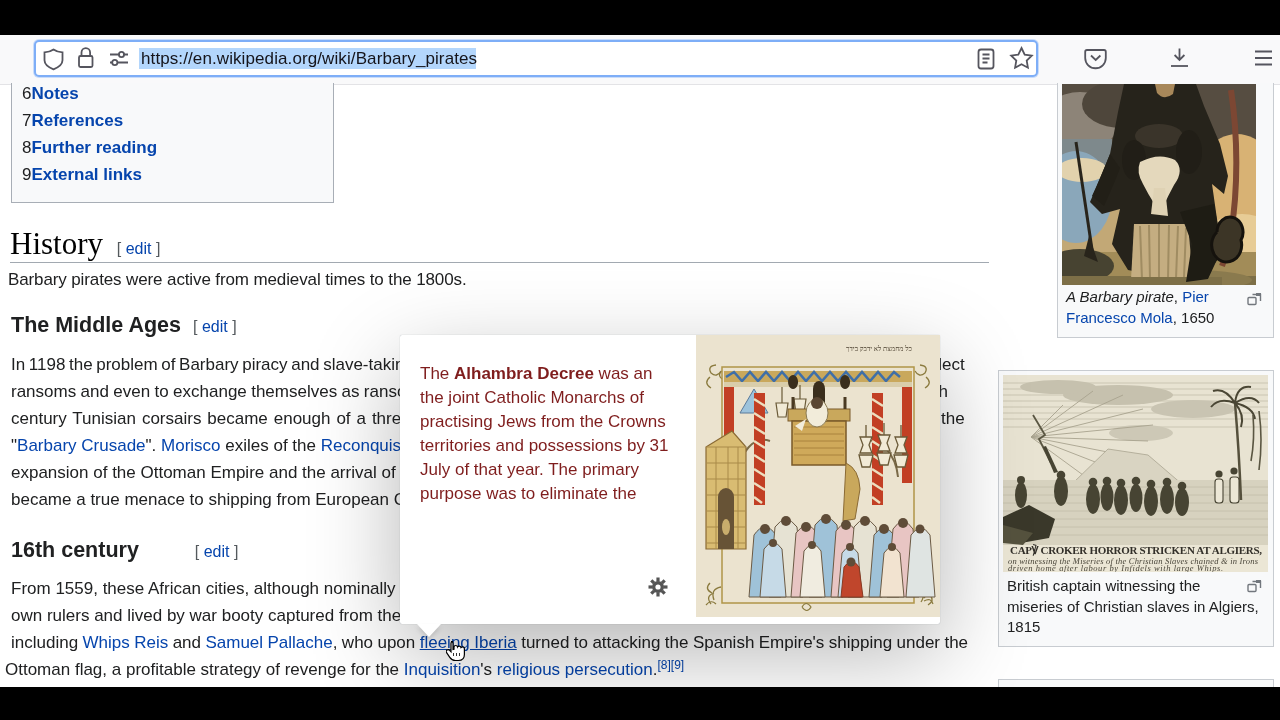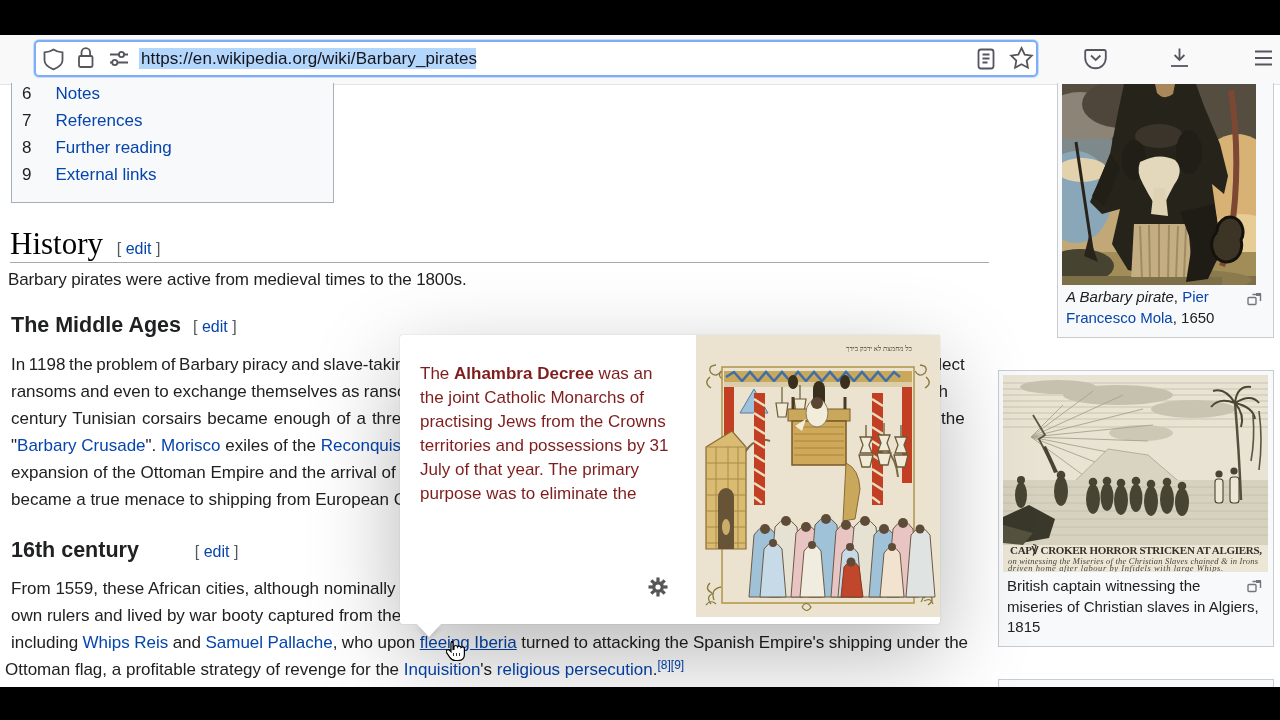--- a/index.html
+++ b/index.html
@@ -12,21 +12,21 @@
   #botbar{top:687px;height:33px;}
   #toolbar{position:absolute;left:0;top:35px;width:1280px;height:49px;background:#f9f9fa;border-bottom:1px solid #e3e3e6;}
   #urlbar{position:absolute;left:34px;top:40px;width:1000px;height:33px;background:#fff;border:2px solid #7eaef7;border-radius:5px;box-shadow:0 0 0 1px #c9dcfa;}
   #urlsel{position:absolute;left:139px;top:48px;width:337px;height:21px;background:#b3d6fc;}
   #urltext{position:absolute;left:141px;top:49px;font-size:17px;color:#15141a;letter-spacing:0.1px;}
   
   #toc{position:absolute;left:11px;top:83px;width:321px;height:119px;background:#f8f9fa;
        border:1px solid #a8aeb6;border-top:none;font-size:17px;}
   .tocrow{position:absolute;left:10px;white-space:nowrap;}
   .tocnum{color:#202122;}
-  .tocrow a{margin-left:24px;}
+  .tocrow a{margin-left:0;font-weight:bold;}
   #h2hist{position:absolute;left:10px;top:226px;font-family:"Liberation Serif",serif;font-size:31px;font-weight:400;color:#000;}
   .editsec{font-family:"Liberation Sans",sans-serif;font-size:16px;color:#54595d;font-weight:400;margin-left:6px;}
   .editsec a{font-size:16px;}
   #rule{position:absolute;left:10px;top:262px;width:979px;height:1px;background:#a2a9b1;}
   .body-line{position:absolute;white-space:nowrap;font-size:17px;color:#202122;}
   .h3{position:absolute;font-size:21.5px;font-weight:700;color:#202122;white-space:nowrap;}
   sup{font-size:12px;vertical-align:baseline;position:relative;top:-6px;}
   
   .thumb{position:absolute;background:#f8f9fa;border:1px solid #c8ccd1;}
   .thumbcap{position:absolute;font-size:15px;line-height:20.5px;color:#202122;white-space:nowrap;}

